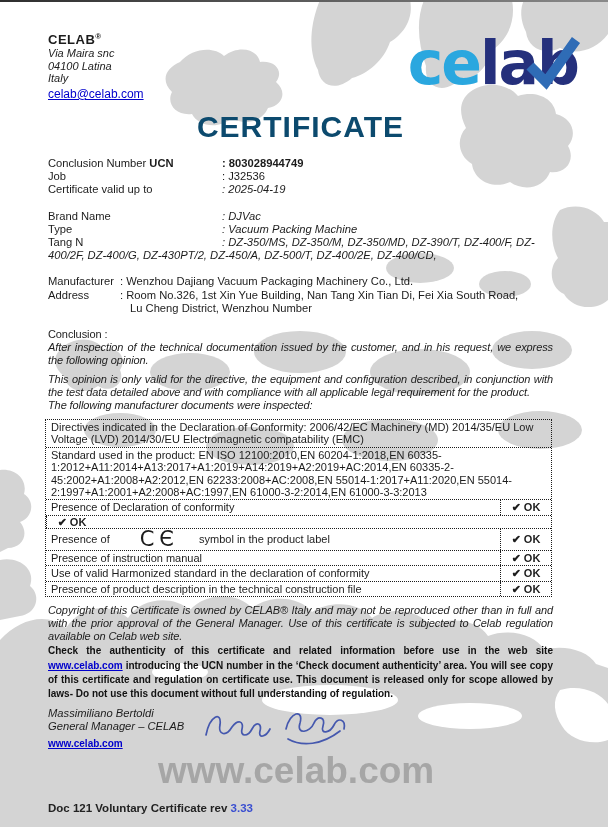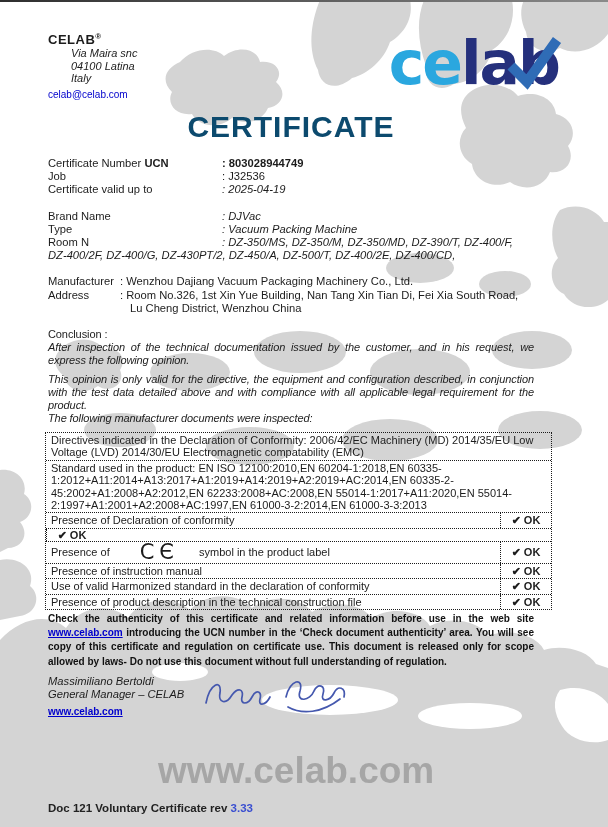--- a/index.html
+++ b/index.html
@@ -6,28 +6,28 @@
   .page {
     position:relative; width:608px; height:827px;
     background:#ffffff; overflow:hidden;
     font-family:"Liberation Sans", sans-serif; color:#1c1c1c;
   }
   .top-edge { position:absolute; top:0; left:0; width:100%; height:2px;
     background:linear-gradient(90deg,#2e2e2e,#8a8a8a); z-index:2; }
   .map { position:absolute; top:0; left:0; z-index:0; }
   .wmark { position:absolute; left:158px; top:750px; z-index:0;
     font-size:37px; font-weight:bold; color:#a6a6a6; letter-spacing:0px; }
-  .content { position:relative; z-index:1; padding:32px 74px 0 48px; }
+  .content { position:relative; z-index:1; padding:32px 55px 0 48px; }
 
   
   .hdr { position:relative; height:72px; }
   .company { font-weight:bold; font-size:13px; letter-spacing:0.5px; }
   .company sup { font-size:8px; }
-  .addr { font-style:italic; font-size:11px; line-height:12.2px;margin-left:23px; }
-  .email { font-size:10px; line-height:13px; color:#0000cc; cursor:pointer; }
+  .addr { font-style:italic; font-size:11px; line-height:12.2px; }
+  .email { font-size:12px; line-height:13px; color:#0000cc; text-decoration:underline; cursor:pointer; }
   .logo { position:absolute; top:2px; right:-25px; font-weight:bold;
     font-size:60px; letter-spacing:-2px; line-height:58px;
     font-family:"DejaVu Sans","Liberation Sans",sans-serif; }
   .logo .ce { color:#2aa7df; }
   .logo .lab { color:#25307c; }
   .logo svg { position:absolute; right:-4px; top:2px; }
 
   .title { text-align:center; font-weight:bold; font-size:30px;
     letter-spacing:1px; margin-top:6px; color:#0c4a6e; }
 
@@ -125,35 +125,35 @@
         <span class="ce">ce</span><span class="lab">lab</span>
         <svg width="58" height="54" viewBox="0 0 58 54">
           <path d="M6,30 L22,46 L52,4" fill="none" stroke="#2f6cb6" stroke-width="10"></path>
         </svg>
       </div>
     </div>
 
     <div class="title">CERTIFICATE</div>
 
     <div class="sec">
-      <div class="kv"><span class="lbl"><span>Certificate Number </span><span class="b">UCN</span></span><span class="b">: 803028944749</span></div>
+      <div class="kv"><span class="lbl"><span>Conclusion Number </span><span class="b">UCN</span></span><span class="b">: 803028944749</span></div>
       <div class="kv"><span class="lbl">Job</span><span>: J32536</span></div>
       <div class="kv"><span class="lbl">Certificate valid up to</span><span class="ital">: 2025-04-19</span></div>
     </div>
 
     <div class="sec">
       <div class="kv"><span class="lbl">Brand Name</span><span class="ital">: DJVac</span></div>
       <div class="kv"><span class="lbl">Type</span><span class="ital">: Vacuum Packing Machine</span></div>
-      <div class="kv"><span class="lbl">Room N</span><span class="ital">: DZ-350/MS, DZ-350/M, DZ-350/MD, DZ-390/T, DZ-400/F, DZ-400/2F, DZ-400/G, DZ-430PT/2, DZ-450/A, DZ-500/T, DZ-400/2E, DZ-400/CD,</span></div>
+      <div class="kv"><span class="lbl">Tang N</span><span class="ital">: DZ-350/MS, DZ-350/M, DZ-350/MD, DZ-390/T, DZ-400/F, DZ-400/2F, DZ-400/G, DZ-430PT/2, DZ-450/A, DZ-500/T, DZ-400/2E, DZ-400/CD,</span></div>
     </div>
 
     <div class="sec">
       <div class="kv"><span class="lbl-sm">Manufacturer</span><span>: Wenzhou Dajiang Vacuum Packaging Machinery Co., Ltd.</span></div>
       <div class="kv"><span class="lbl-sm">Address</span><span>: Room No.326, 1st Xin Yue Building, Nan Tang Xin Tian Di, Fei Xia South Road,</span></div>
-      <div class="kv indent2">Lu Cheng District, Wenzhou China</div>
+      <div class="kv indent2">Lu Cheng District, Wenzhou Number</div>
     </div>
 
     <div class="sec">
       <div class="para">Conclusion :</div>
       <div class="para ital just">After inspection of the technical documentation issued by the customer, and in his request, we express the following opinion.</div>
       <div class="para ital just gap6">This opinion is only valid for the directive, the equipment and configuration described, in conjunction with the test data detailed above and with compliance with all applicable legal requirement for the product.</div>
       <div class="para ital">The following manufacturer documents were inspected:</div>
     </div>
 
     <div class="tbl">
@@ -203,20 +203,21 @@
       </div>
       <div class="trow">
         <div class="tdesc">Presence of product description in the technical construction file</div>
         <div class="tok">
             <span>✔</span>
             <span>OK</span>
           </div>
       </div>
     </div>
 
+    <div class="copyright">Copyright of this Certificate is owned by CELAB® Italy and may not be reproduced other than in full and with the prior approval of the General Manager. Use of this certificate is subjected to Celab regulation available on Celab web site.</div>
     <div class="checkpara"><span>Check the authenticity of this certificate and related information before use in the web site </span><a class="blue-link">www.celab.com</a><span> introducing the UCN number in the ‘Check document authenticity’ area. You will see copy of this certificate and regulation on certificate use. This document is released only for scope allowed by laws- Do not use this document without full understanding of regulation.</span></div>
 
     <div class="sig">
       <div class="sig-name">Massimiliano Bertoldi</div>
       <div class="sig-name">General Manager – CELAB</div>
       <a class="sig-site">www.celab.com</a>
       <svg width="160" height="56" viewBox="0 0 160 56">
         <g fill="none" stroke="#4558ae" stroke-width="1.7" stroke-linecap="round">
           <path d="M8,36 C12,16 24,12 22,26 C20,36 28,38 34,28 C40,20 46,22 44,30 C42,38 50,38 54,30 C58,22 64,24 62,32 C60,40 68,38 72,30"></path>
           <path d="M88,30 C92,12 106,10 102,24 C98,36 112,34 116,24 C120,16 128,18 125,27 C122,36 132,34 136,26 C140,18 148,20 146,30"></path>

